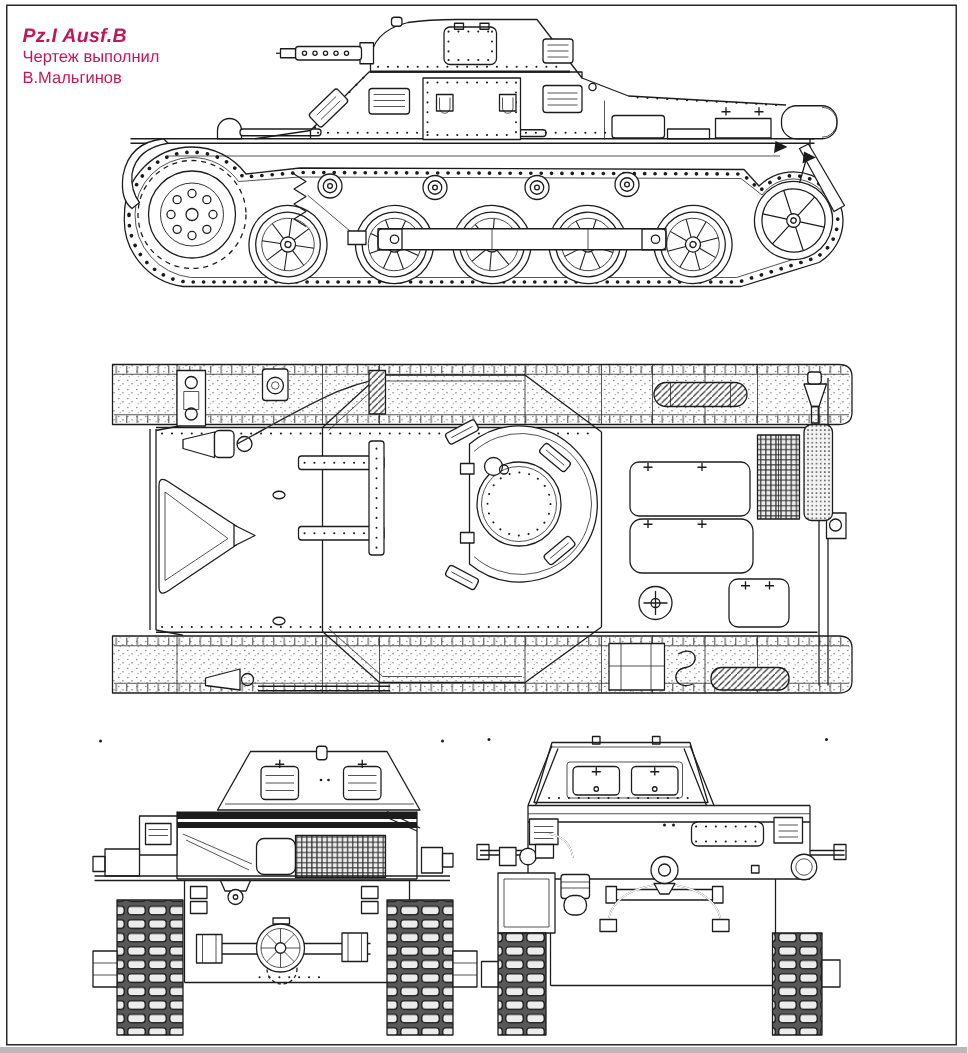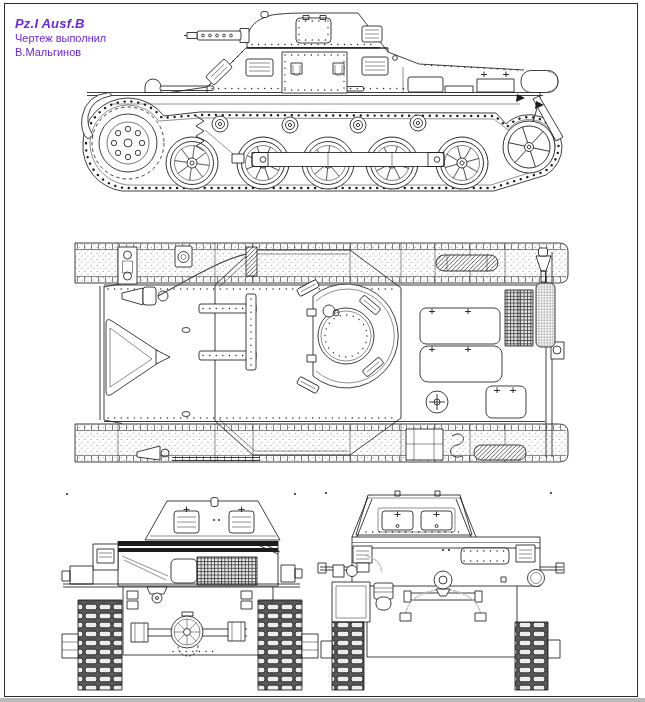--- a/index.html
+++ b/index.html
@@ -1,21 +1,21 @@
 <!DOCTYPE html>
 <html style="--ink: #1c1c1c; --frame: #2b2b2b; --edge: #b9b9b9;"><head>
 <meta charset="utf-8">
 <style>
   html,body{margin:0;padding:0;}
   body{width:645px;height:702px;background:#fff;position:relative;overflow:hidden;
        font-family:"Liberation Sans",sans-serif;}
   .frame{position:absolute;left:4px;top:3px;width:634px;height:694px;
          border:1.3px solid var(--frame,#2b2b2b);box-sizing:border-box;}
   .edge{position:absolute;left:0;top:698px;width:645px;height:4px;background:var(--edge,#b9b9b9);}
-  #titleblock{position:absolute;left:15px;top:16px;color:#6d28d9;z-index:3;}
+  #titleblock{position:absolute;left:15px;top:16px;color:#be185d;z-index:3;}
   #titleblock .t1{font-weight:bold;font-style:italic;font-size:13px;letter-spacing:.2px;}
   #titleblock .t2{font-size:11px;line-height:14px;}
   svg{position:absolute;left:0;top:0;}
   .art,.art *{stroke:var(--ink,#1c1c1c);stroke-width:.85;fill:none;stroke-linejoin:round;}
   .art .w{fill:#fff;}
   .art .f{fill:var(--ink,#1c1c1c);stroke:none;}
   .art .ns{stroke:none;}
   .art .t{stroke-width:.5;}
   .art .sc{stroke-width:2.4;stroke-dasharray:.1 6.8;stroke-linecap:round;}
   .art .rv{stroke-width:1.3;stroke-dasharray:.1 6.5;stroke-linecap:round;}

